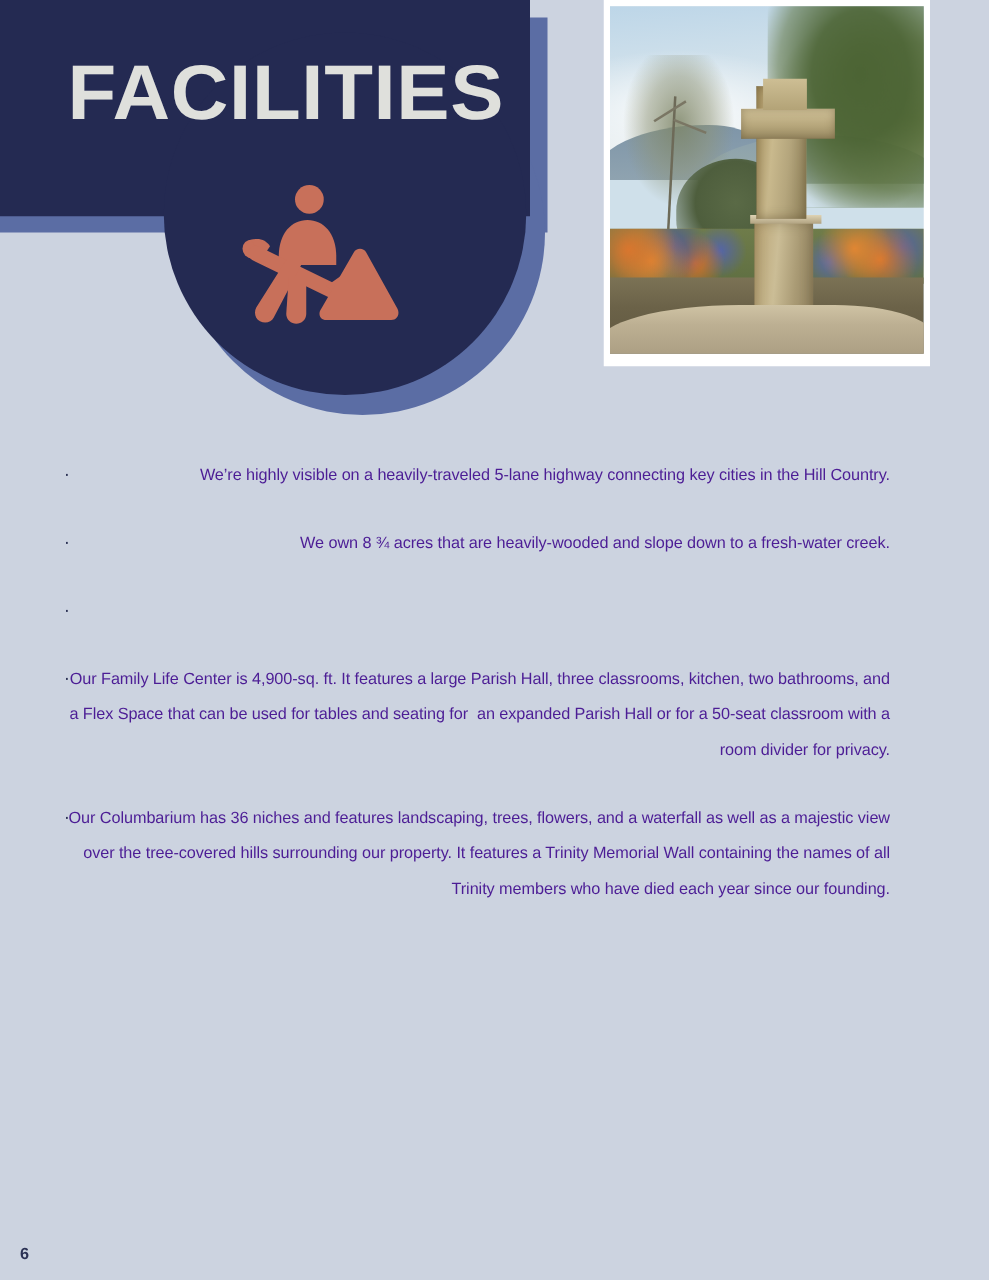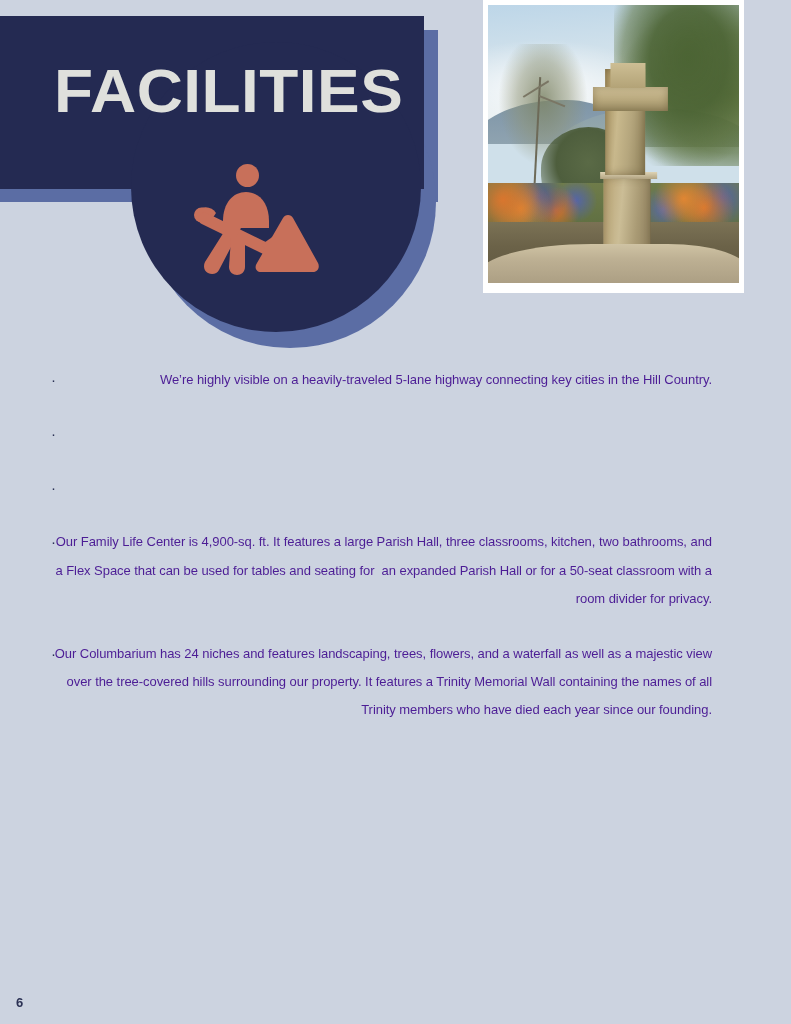--- a/index.html
+++ b/index.html
@@ -27,21 +27,20 @@
   }
 
   
 
   .header-banner {
     position: absolute;
     left: 0;
     top: 0;
     width: 500px;
     height: 300px;
-    margin-top: 16px;
   }
 
   
   .banner-shadow-layer {
     position: absolute;
     left: 0;
     top: 14px;
     width: 438px;
     height: 290px;
   }
@@ -361,34 +360,35 @@
   <div class="content">
     <ul class="bullet-list">
 
       <li class="bullet-item">
         <span class="bullet-marker">·</span>
         <span class="bullet-text">We’re highly visible on a heavily-traveled 5-lane highway connecting key cities in the Hill Country.</span>
       </li>
 
       <li class="bullet-item">
         <span class="bullet-marker">·</span>
+        <span class="bullet-text">We own 8 ¾ acres that are heavily-wooded and slope down to a fresh-water creek.</span>
       </li>
 
       <li class="bullet-item">
         <span class="bullet-marker">·</span>
       </li>
 
       <li class="bullet-item">
         <span class="bullet-marker">·</span>
         <span class="bullet-text">Our Family Life Center is 4,900-sq. ft. It features a large Parish Hall, three classrooms, kitchen, two bathrooms, and a Flex Space that can be used for tables and seating for  an expanded Parish Hall or for a 50-seat classroom with a room divider for privacy.</span>
       </li>
 
       <li class="bullet-item">
         <span class="bullet-marker">·</span>
-        <span class="bullet-text">Our Columbarium has 24 niches and features landscaping, trees, flowers, and a waterfall as well as a majestic view over the tree-covered hills surrounding our property. It features a Trinity Memorial Wall containing the names of all Trinity members who have died each year since our founding.</span>
+        <span class="bullet-text">Our Columbarium has 36 niches and features landscaping, trees, flowers, and a waterfall as well as a majestic view over the tree-covered hills surrounding our property. It features a Trinity Memorial Wall containing the names of all Trinity members who have died each year since our founding.</span>
       </li>
 
     </ul>
   </div>
 
   <div class="page-number">6</div>
 
 </div>
 
 </body></html>

